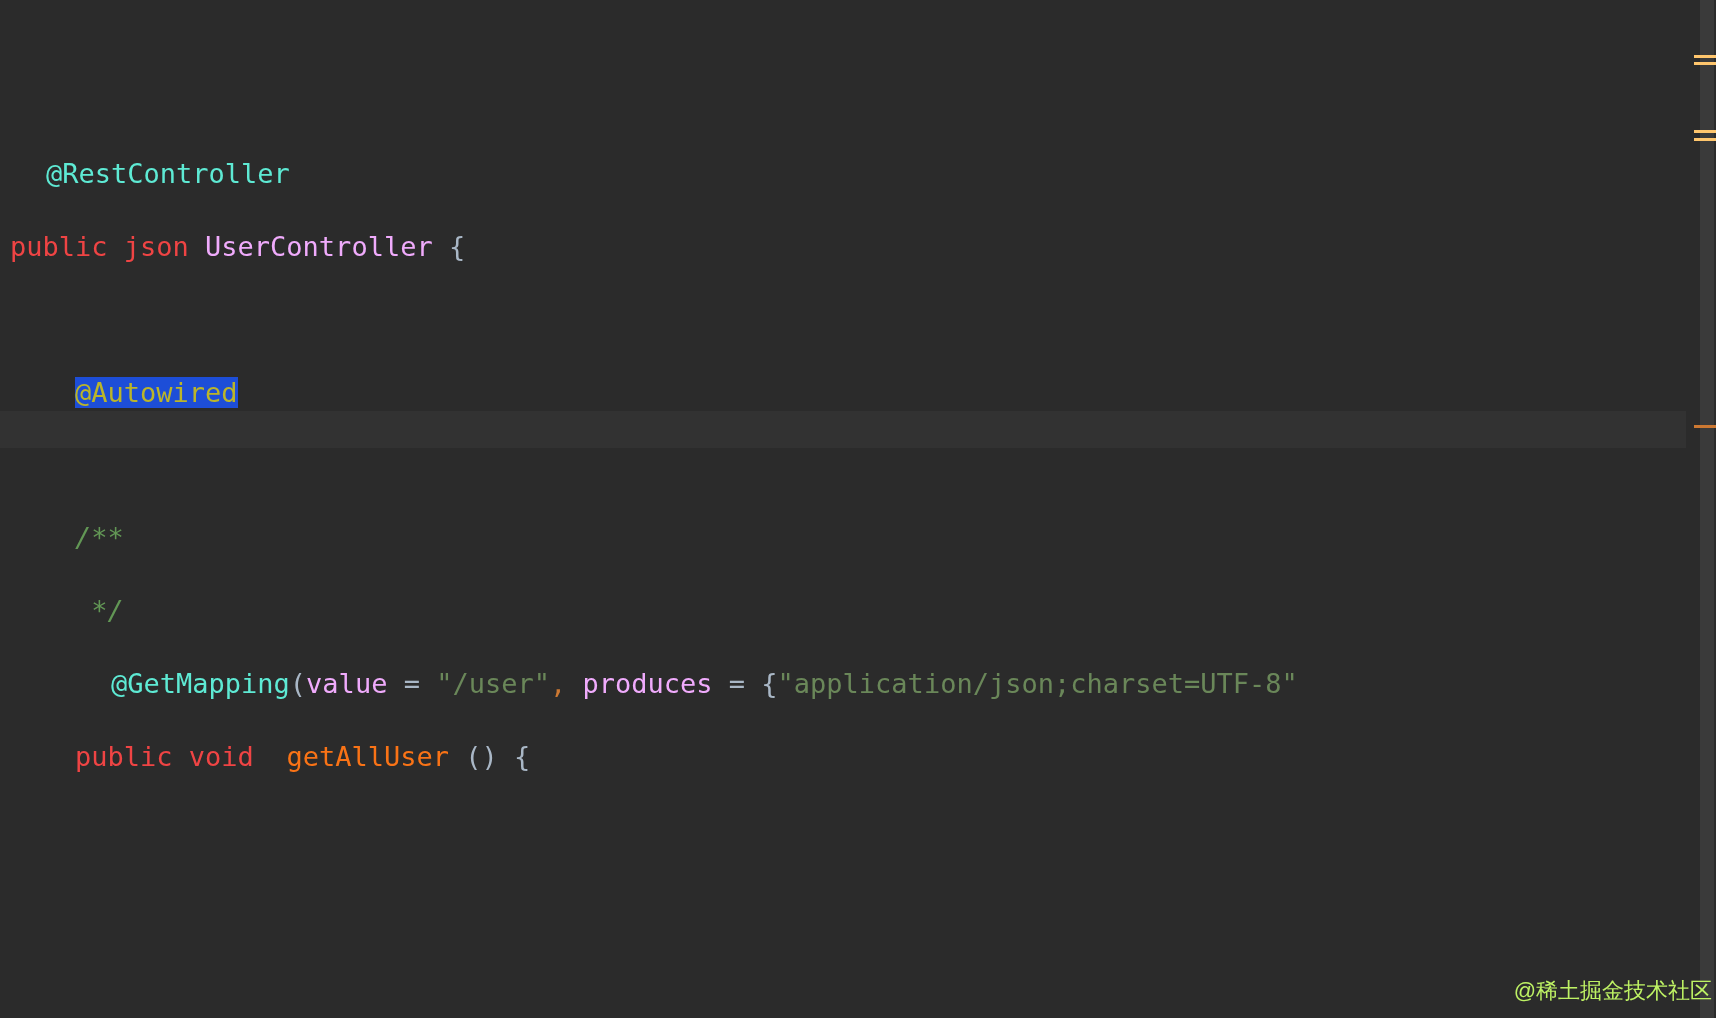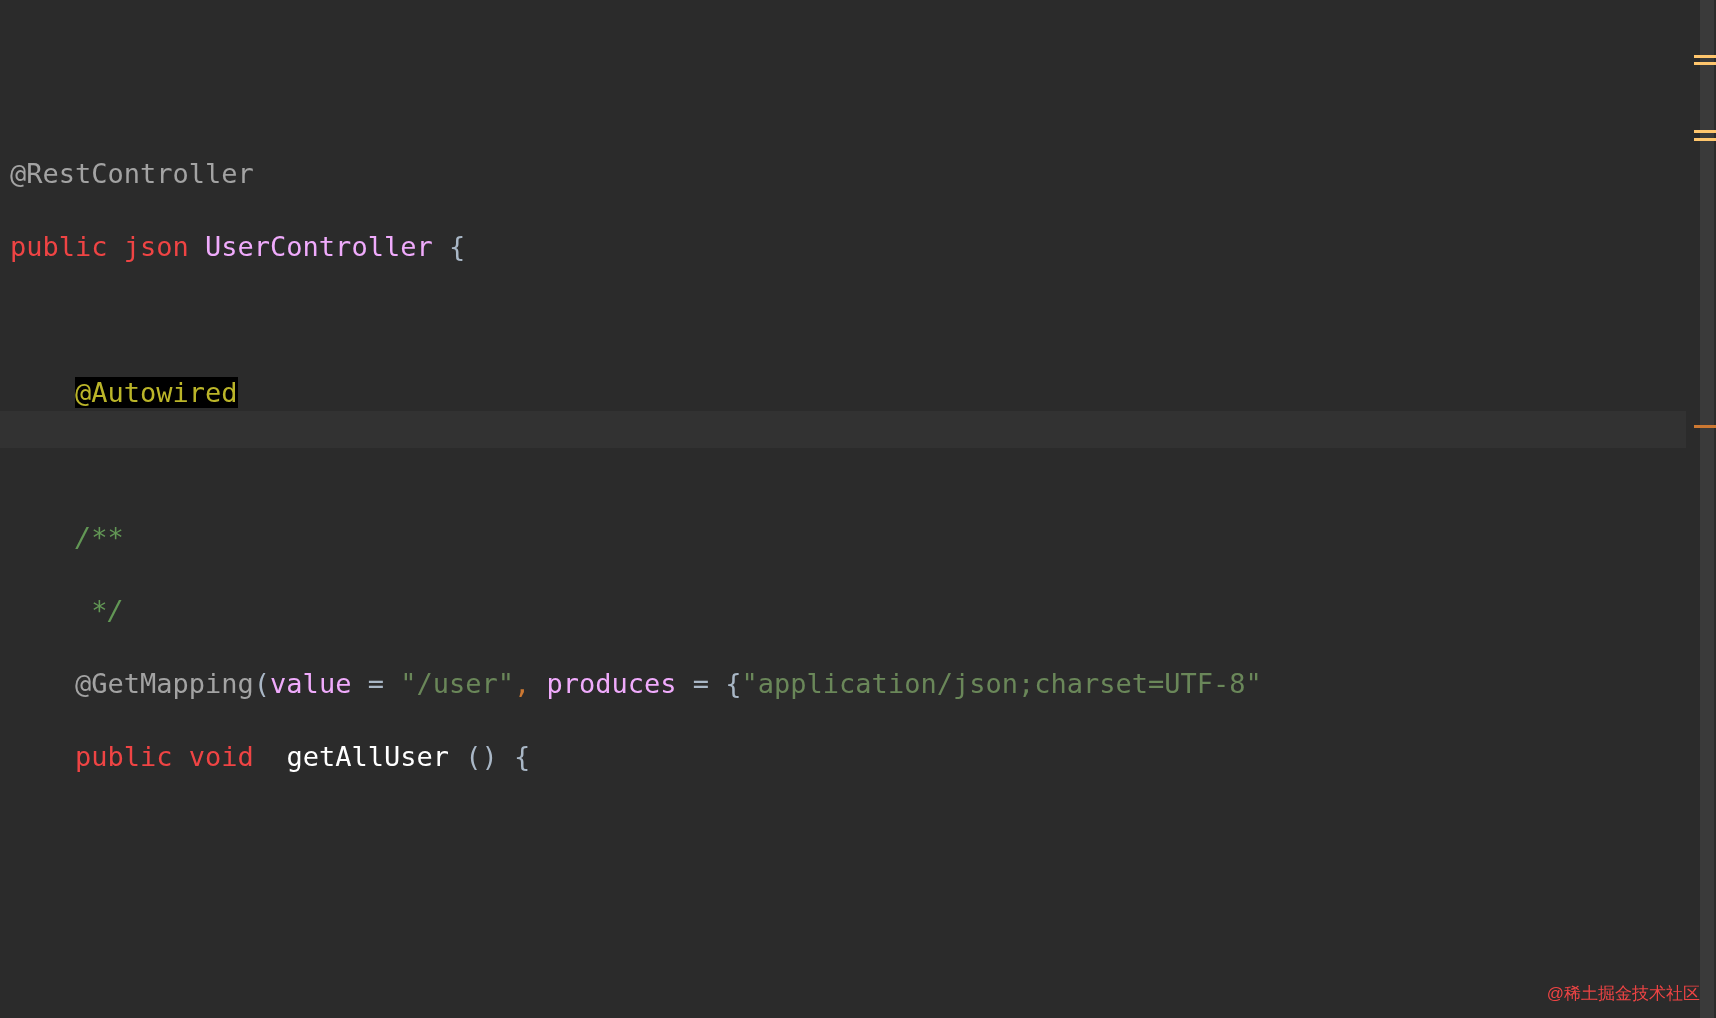--- a/index.html
+++ b/index.html
@@ -13,26 +13,26 @@
       width: 1716px;
       height: 1018px;
       position: relative;
     }
     .code-area {
       padding: 10px 0 0 10px;
       white-space: pre;
       position: relative;
     }
     .line { display: block; height: 36.5px; }
-    .annotation { color: #a3a3a3; }
-    .annotation-hl { color: #bbb529; background: #000000; }
+    .annotation { color: #5eead4; margin-left: 36px; }
+    .annotation-hl { color: #bbb529; background: #1d4ed8; }
     .keyword { color: #ef4444; }
     .identifier { color: #f0abfc; }
     .fieldname { color: #9876aa; }
-    .methoddecl { color: #ffffff; }
+    .methoddecl { color: #f97316; }
     .brace { color: #a9b7c6; }
     .string { color: #6a8759; }
     .javadoc { color: #629755; font-style: italic; }
     .punct { color: #cc7832; }
     .gray-punct { color: #a9b7c6; }
     .cursor-line {
       position: absolute;
       left: 0;
       right: 0;
       height: 36.5px;
@@ -62,24 +62,24 @@
     .minimap-mark {
       position: absolute;
       right: 0;
       height: 3px;
       width: 22px;
     }
     .mm-yellow { background: #ffc66d; }
     .mm-orange { background: #cc7832; }
     .watermark {
       position: absolute;
-      right: 16px;
+      right: 4px;
       bottom: 12px;
-      font-size: 17px;
-      color: #ef4444;
+      font-size: 22px;
+      color: #bef264;
       font-family: sans-serif;
       z-index: 5;
     }
   </style>
 </head>
 <body>
 
 <div class="code-area">
   <div class="cursor-line" style="top:411px"></div>
   <div class="code-content">

